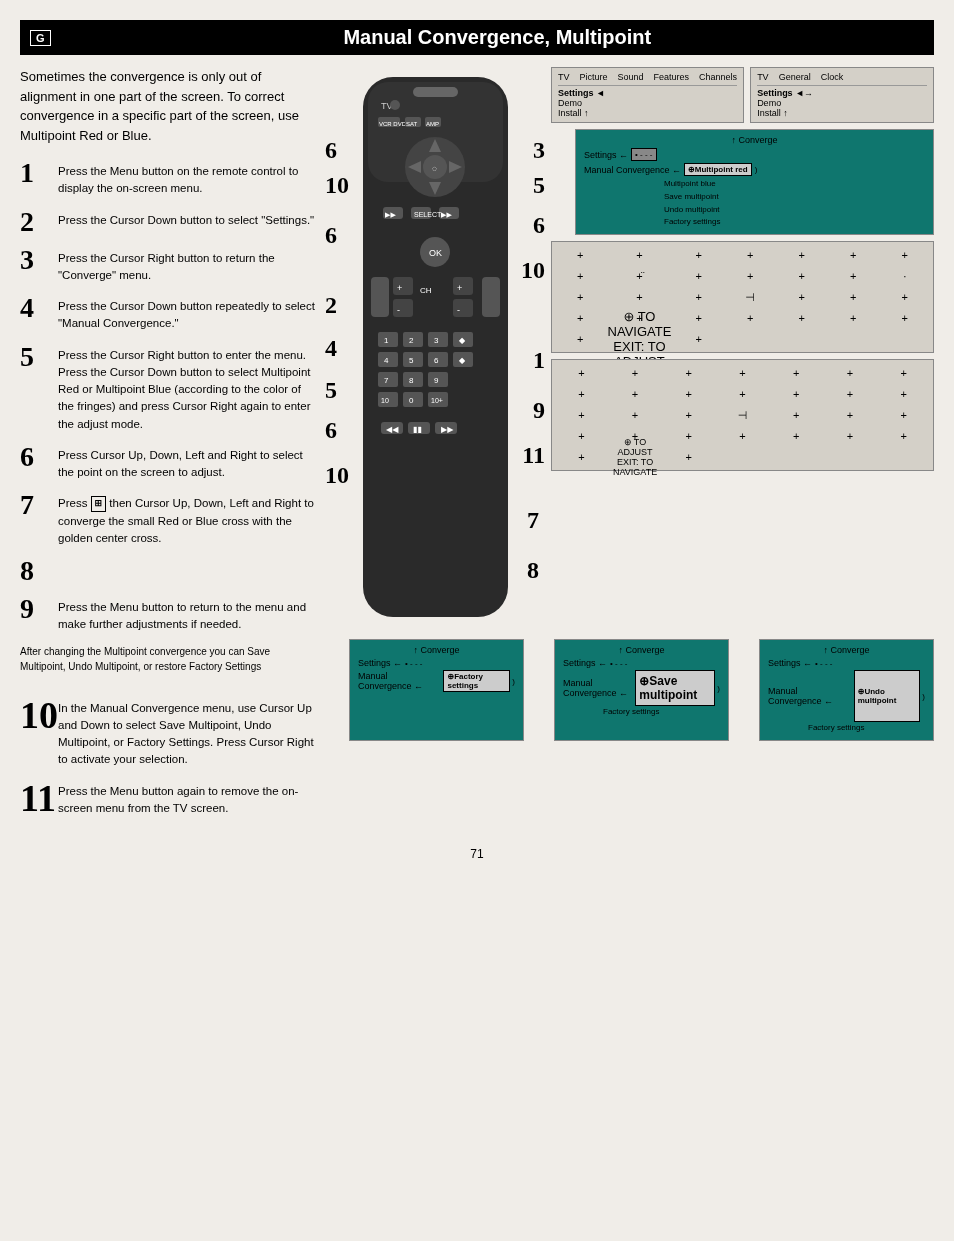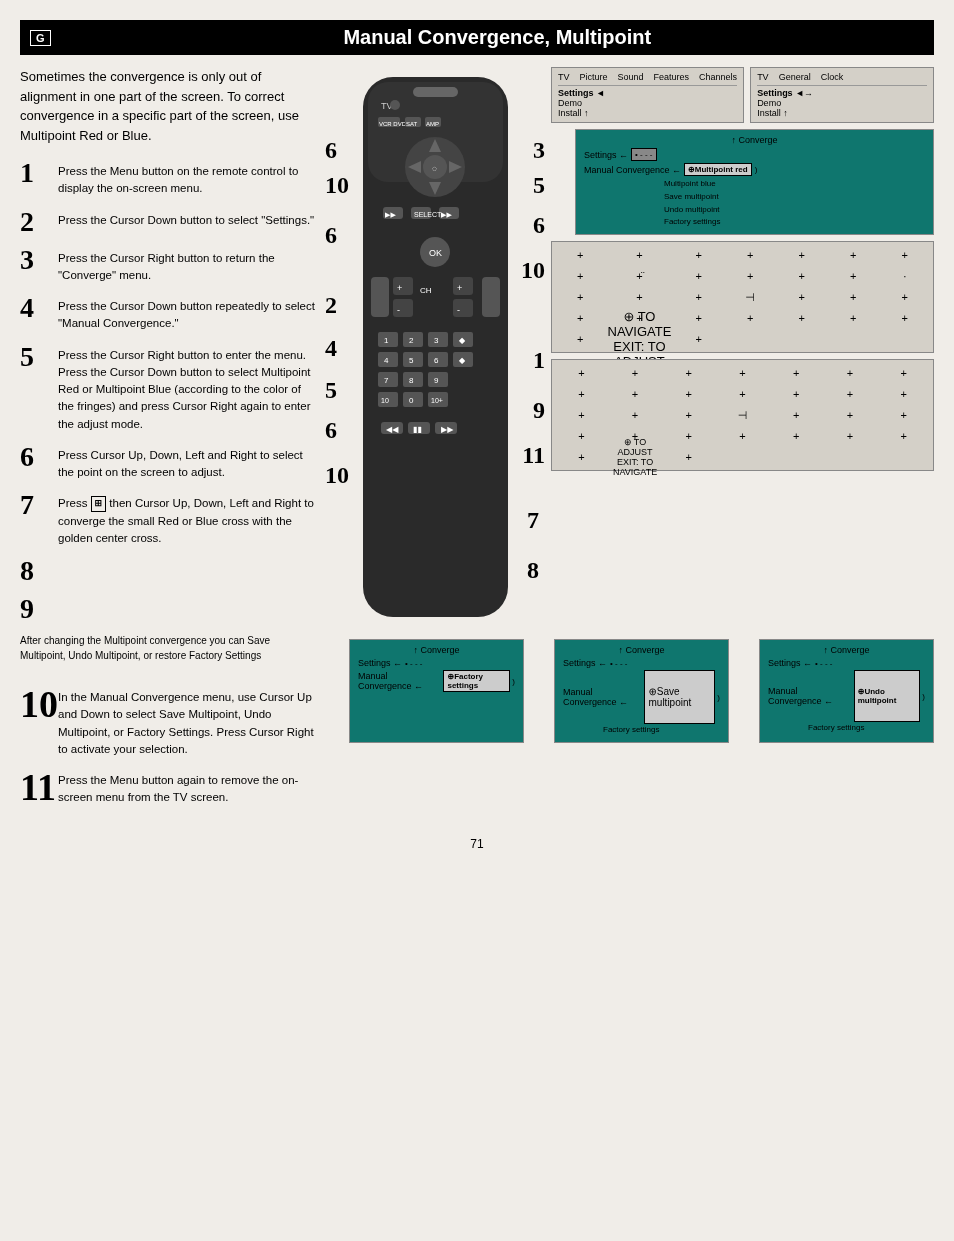--- a/index.html
+++ b/index.html
@@ -227,20 +227,21 @@
           <span class="step-number">7</span>
           <span class="step-text">Press <span class="step-icon">⊞</span> then Cursor Up, Down, Left and Right to converge the small Red or Blue cross with the golden center cross.</span>
         </li>
 
         <li class="step-item">
           <span class="step-number">8</span>
         </li>
 
         <li class="step-item">
           <span class="step-number">9</span>
+          <span class="step-text">Press the Menu button to return to the menu and make further adjustments if needed.</span>
         </li>
       </ul>
 
       <p class="after-steps">After changing the Multipoint convergence you can Save Multipoint, Undo Multipoint, or restore Factory Settings</p>
 
       <div class="step-item">
         <span class="step-number large">10</span>
         <span class="step-text">In the Manual Convergence menu, use Cursor Up and Down to select Save Multipoint, Undo Multipoint, or Factory Settings.  Press Cursor Right to activate your selection.</span>
       </div>
       <div class="step-item" style="margin-top:8px;">
@@ -520,21 +521,21 @@
         </div>
 
         <div class="conv-screen" style="flex:1;">
           <div style="font-size:9px; text-align:center; margin-bottom:3px;">↑ Converge</div>
           <div style="display:flex; align-items:center; gap:3px; margin-bottom:2px;">
             <span style="font-size:9px;">Settings ←</span>
             <span style="font-size:8px;">• - - -</span>
           </div>
           <div style="display:flex; align-items:center; gap:2px;">
             <span style="font-size:9px;">Manual Convergence ←</span>
-            <span style="border:1px solid #000; padding:15px 3px; font-size:10px; background:#ccc; font-weight:normal;">⊕Save multipoint</span>
+            <span style="border:1px solid #000; padding:3px 3px; font-size:12px; background:#ccc; font-weight:bold;">⊕Save multipoint</span>
             <span style="font-size:8px;">)</span>
           </div>
           <div style="padding-left:40px; font-size:8px; line-height:1.6;">
             <div>Factory settings</div>
           </div>
         </div>
 
         <div class="conv-screen" style="flex:1;">
           <div style="font-size:9px; text-align:center; margin-bottom:3px;">↑ Converge</div>
           <div style="display:flex; align-items:center; gap:3px; margin-bottom:2px;">

